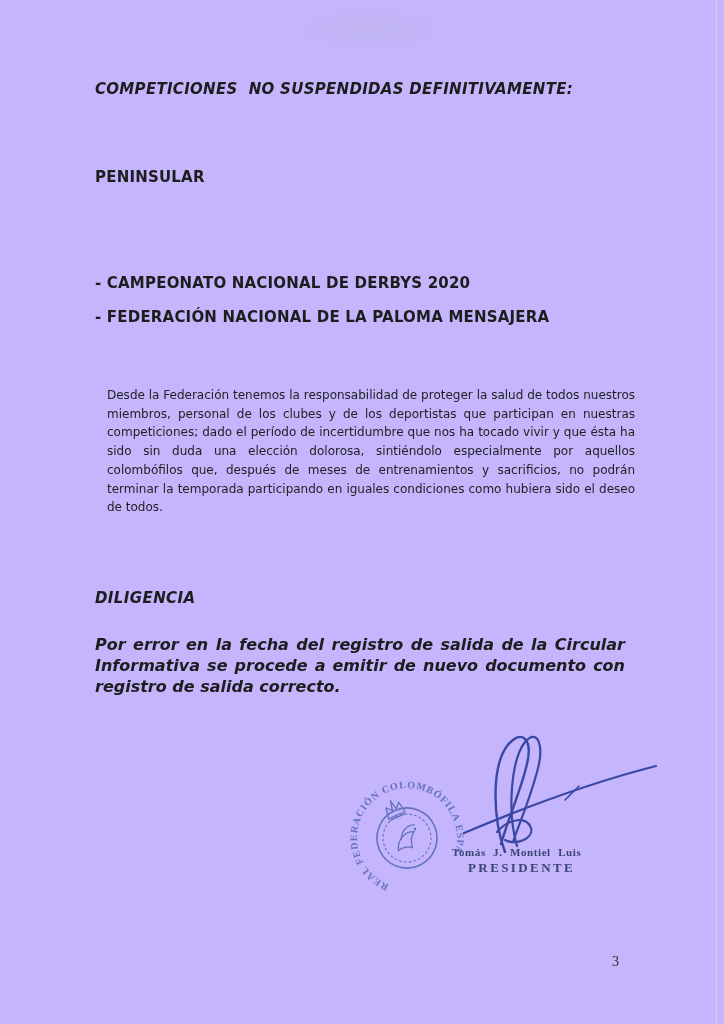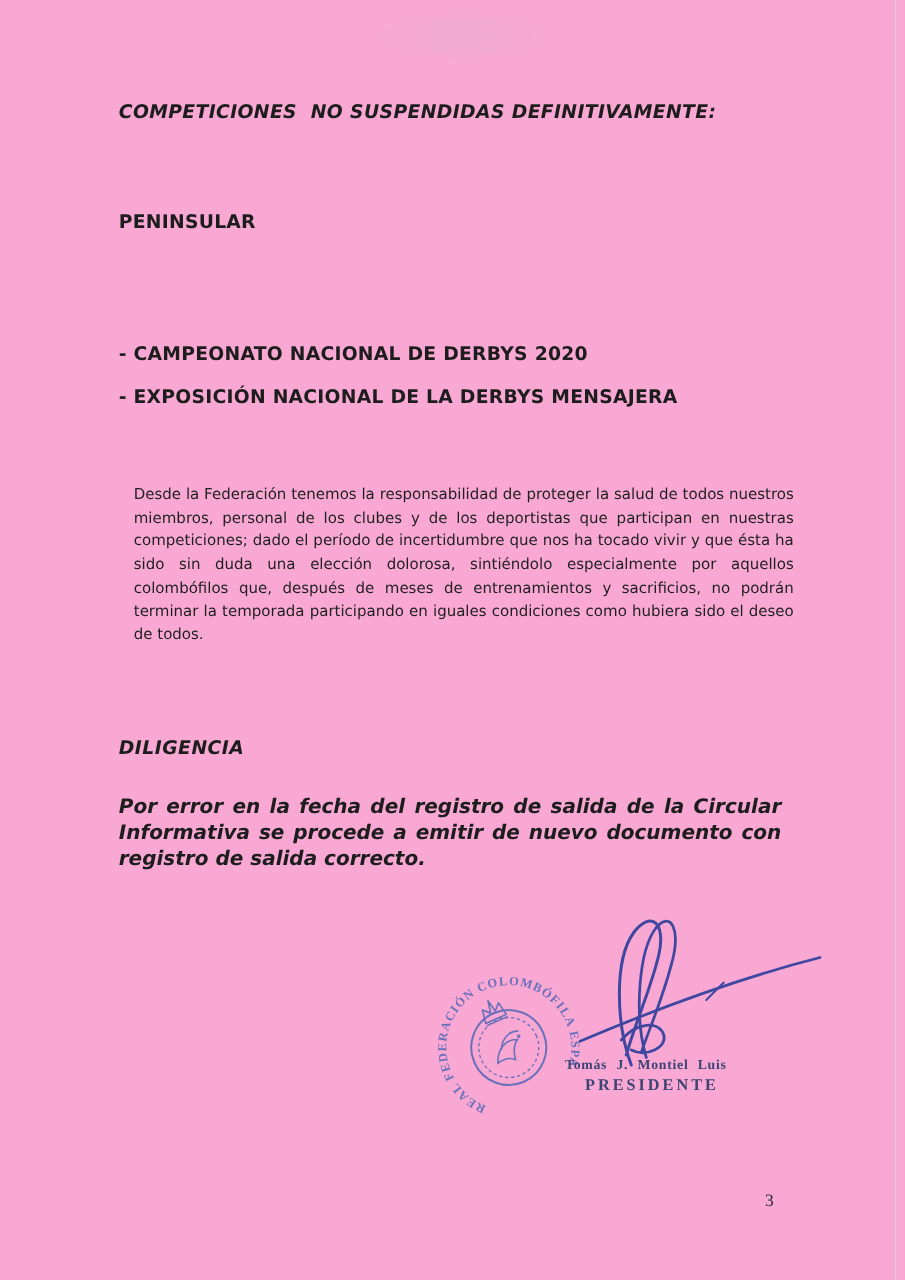--- a/index.html
+++ b/index.html
@@ -1,20 +1,20 @@
 <!DOCTYPE html>
 <html><head>
 <meta charset="utf-8">
 <style>
   html, body { margin: 0; padding: 0; background: #e9e9e9; }
   .page {
     position: relative;
     width: 724px;
     height: 1024px;
-    background: #f9a8d4;
+    background: #c4b5fd;
     overflow: hidden;
     font-family: "DejaVu Sans", sans-serif;
     color: #1d1d1d;
   }
   .page-edge-right {
     position: absolute;
     top: 0; bottom: 0;
     right: 7px;
     width: 1px;
     background: #d6d6d6;
@@ -131,21 +131,21 @@
 
   <div class="scan-smudge"></div>
 
   <h1 class="doc-heading">COMPETICIONES  NO SUSPENDIDAS DEFINITIVAMENTE:</h1>
 
   <div class="comp-item" id="item1-l2">PENINSULAR</div>
 
 
   <div class="comp-item" id="item3">- CAMPEONATO NACIONAL DE DERBYS 2020</div>
 
-  <div class="comp-item" id="item4">- EXPOSICIÓN NACIONAL DE LA DERBYS MENSAJERA</div>
+  <div class="comp-item" id="item4">- FEDERACIÓN NACIONAL DE LA PALOMA MENSAJERA</div>
 
   <p class="body-paragraph">Desde la Federación tenemos la responsabilidad de proteger la salud de todos nuestros miembros,  personal de los clubes y de los deportistas que participan en nuestras competiciones; dado el período de incertidumbre que nos ha tocado vivir y que ésta ha sido sin duda una elección dolorosa,  sintiéndolo especialmente por aquellos colombófilos que, después de meses de entrenamientos y sacrificios, no podrán terminar la temporada participando en iguales condiciones como hubiera sido el deseo de todos.</p>
 
   <h2 class="diligencia-heading">DILIGENCIA</h2>
 
   <p class="diligencia-paragraph">Por error en la fecha del registro de salida de la Circular Informativa se procede a emitir de nuevo documento con registro de salida correcto.</p>
 
   <svg class="stamp-svg" viewBox="0 0 134 134">
     <g transform="rotate(-24 67 67)" opacity="0.85">
       <path id="stamparc" d="M 31.6,102.4 A 50,50 0 1 1 102.4,102.4" fill="none" stroke="none"></path>

